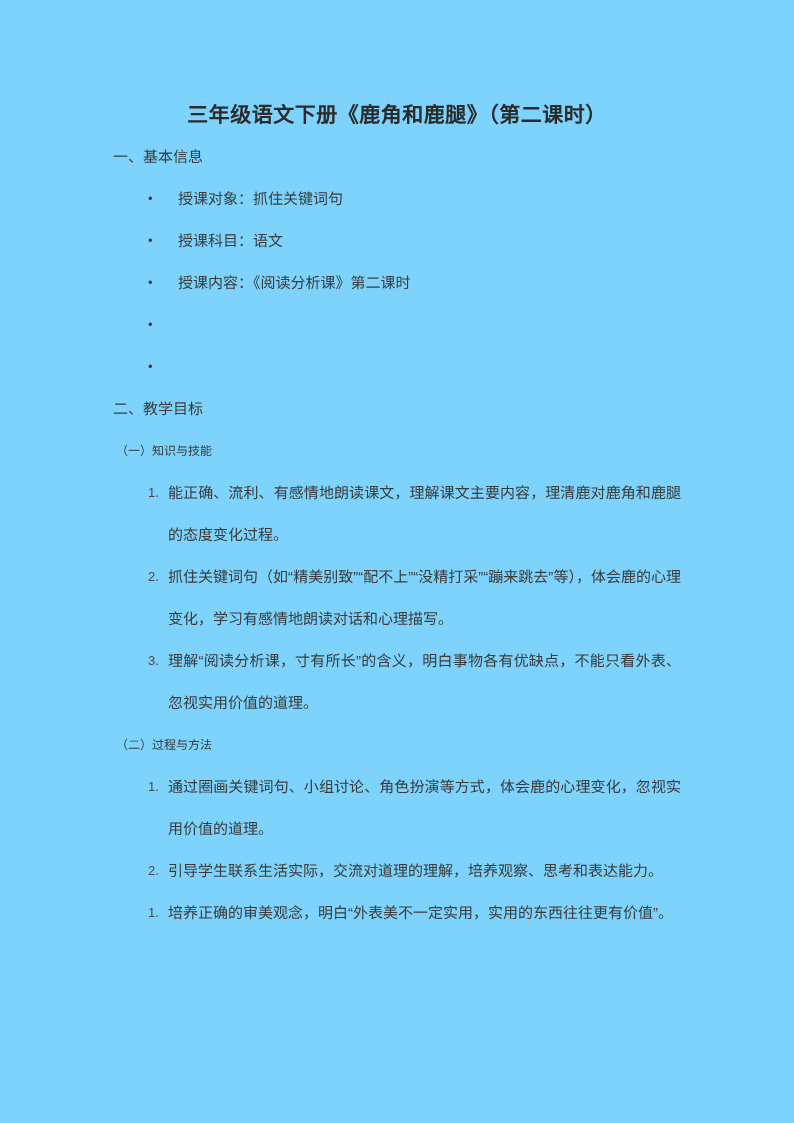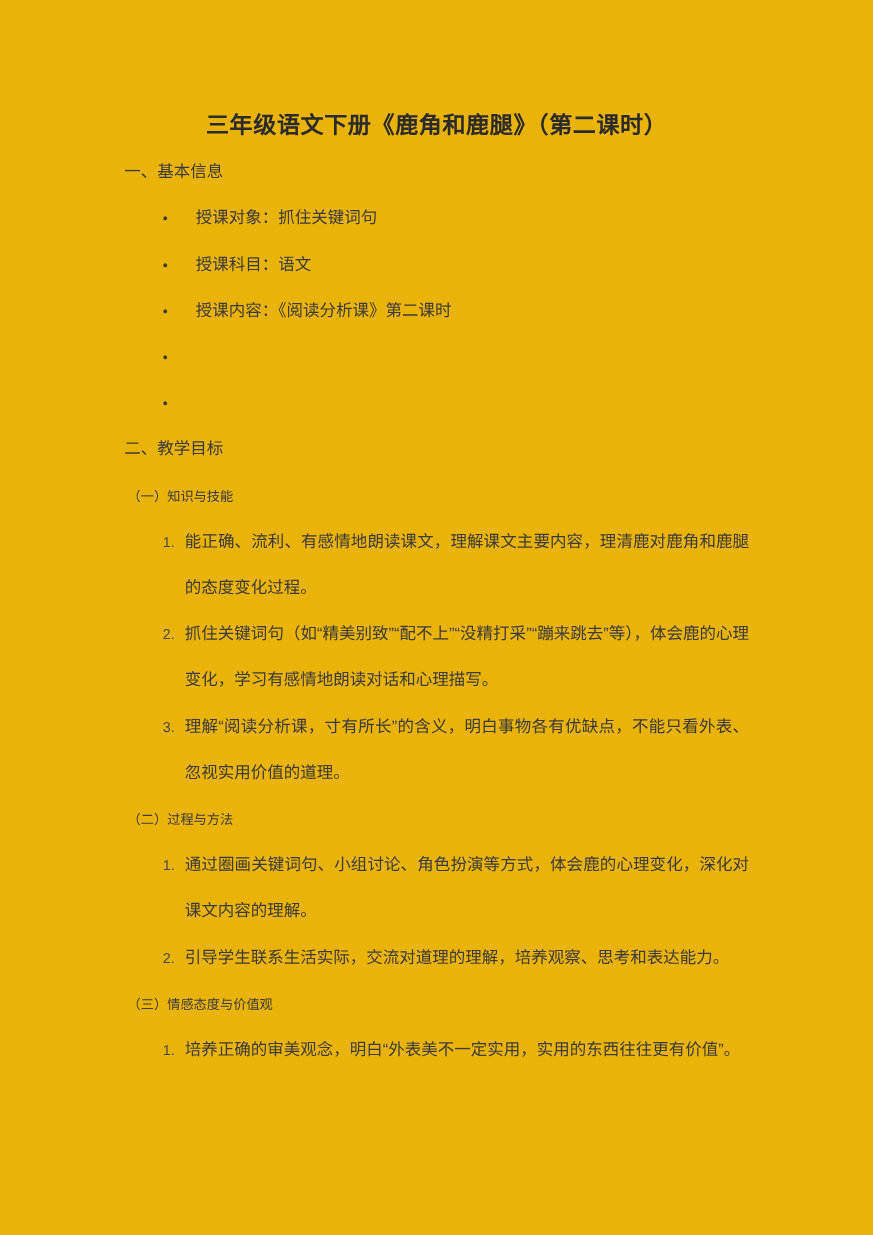--- a/index.html
+++ b/index.html
@@ -8,21 +8,21 @@
     width: 794px;
     height: 1123px;
     font-family: "Liberation Sans", sans-serif;
     color: #3b3b3b;
     overflow: hidden;
   }
   .page {
     position: relative;
     width: 794px;
     height: 1123px;
-    background: #eab308;
+    background: #7dd3fc;
     padding: 94px 113px 0 113px;
   }
   .doc-title {
     font-size: 21px;
     font-weight: bold;
     color: #2b2b2b;
     text-align: center;
     line-height: 42px;
     letter-spacing: 0.5px;
   }
@@ -116,29 +116,28 @@
     <li>
       <span class="num">3.</span>
       <span class="item-text">理解“阅读分析课，寸有所长”的含义，明白事物各有优缺点，不能只看外表、忽视实用价值的道理。</span>
     </li>
   </ol>
 
   <div class="sub-heading">（二）过程与方法</div>
   <ol class="num-list">
     <li>
       <span class="num">1.</span>
-      <span class="item-text">通过圈画关键词句、小组讨论、角色扮演等方式，体会鹿的心理变化，深化对课文内容的理解。</span>
+      <span class="item-text">通过圈画关键词句、小组讨论、角色扮演等方式，体会鹿的心理变化，忽视实用价值的道理。</span>
     </li>
     <li>
       <span class="num">2.</span>
       <span class="item-text">引导学生联系生活实际，交流对道理的理解，培养观察、思考和表达能力。</span>
     </li>
   </ol>
 
-  <div class="sub-heading">（三）情感态度与价值观</div>
   <ol class="num-list">
     <li>
       <span class="num">1.</span>
       <span class="item-text">培养正确的审美观念，明白“外表美不一定实用，实用的东西往往更有价值”。</span>
     </li>
   </ol>
 
 </div>
 
 </body></html>

